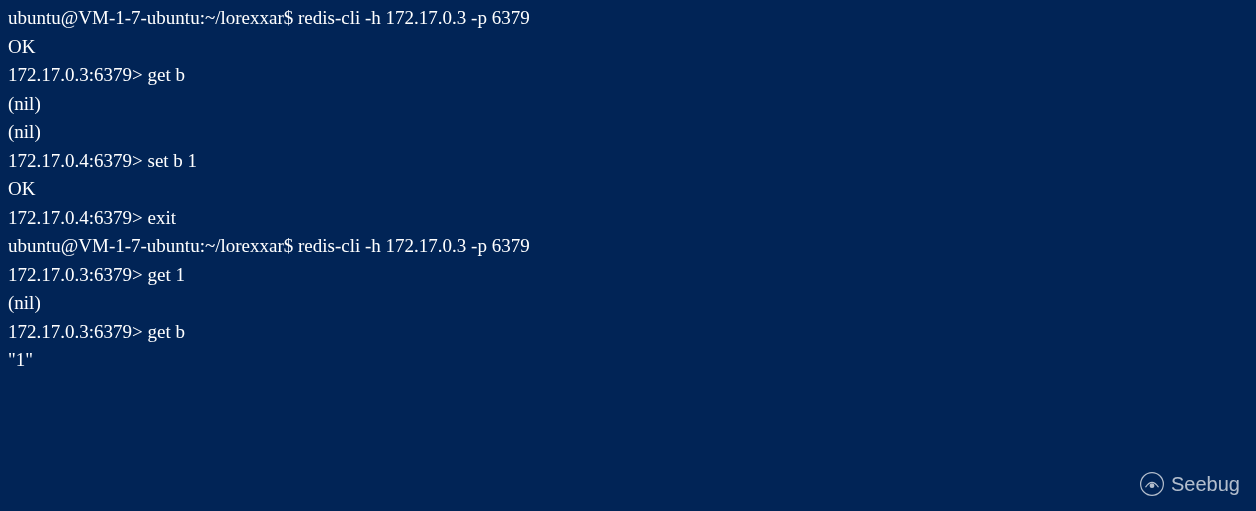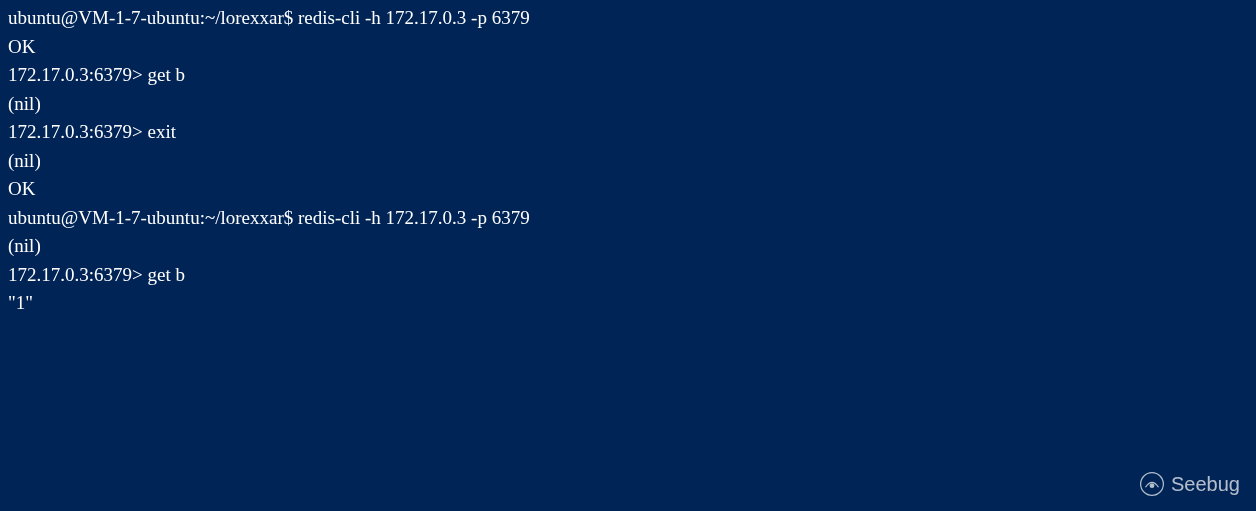--- a/index.html
+++ b/index.html
@@ -44,24 +44,26 @@
     }
   </style>
 </head>
 <body>
 
 <div>
   <div class="line">ubuntu@VM-1-7-ubuntu:~/lorexxar$ redis-cli -h 172.17.0.3 -p 6379</div>
   <div class="line">OK</div>
   <div class="line">172.17.0.3:6379&gt; get b</div>
   <div class="line">(nil)</div>
-  <div class="line">172.17.0.3:6379&gt; exit</div>
   <div class="line">(nil)</div>
+  <div class="line">172.17.0.4:6379&gt; set b 1</div>
   <div class="line">OK</div>
+  <div class="line">172.17.0.4:6379&gt; exit</div>
   <div class="line">ubuntu@VM-1-7-ubuntu:~/lorexxar$ redis-cli -h 172.17.0.3 -p 6379</div>
+  <div class="line">172.17.0.3:6379&gt; get 1</div>
   <div class="line">(nil)</div>
   <div class="line">172.17.0.3:6379&gt; get b</div>
   <div class="line">"1"</div>
 </div>
 
 <div class="watermark">
   <svg class="watermark-icon" viewBox="0 0 32 32" fill="none" stroke="#ffffff" stroke-width="1.5">
     <circle cx="16" cy="16" r="14"></circle>
     <path d="M 8 20 Q 16 8 24 20" fill="none"></path>
     <circle cx="16" cy="18" r="3" fill="#ffffff" stroke="none"></circle>

